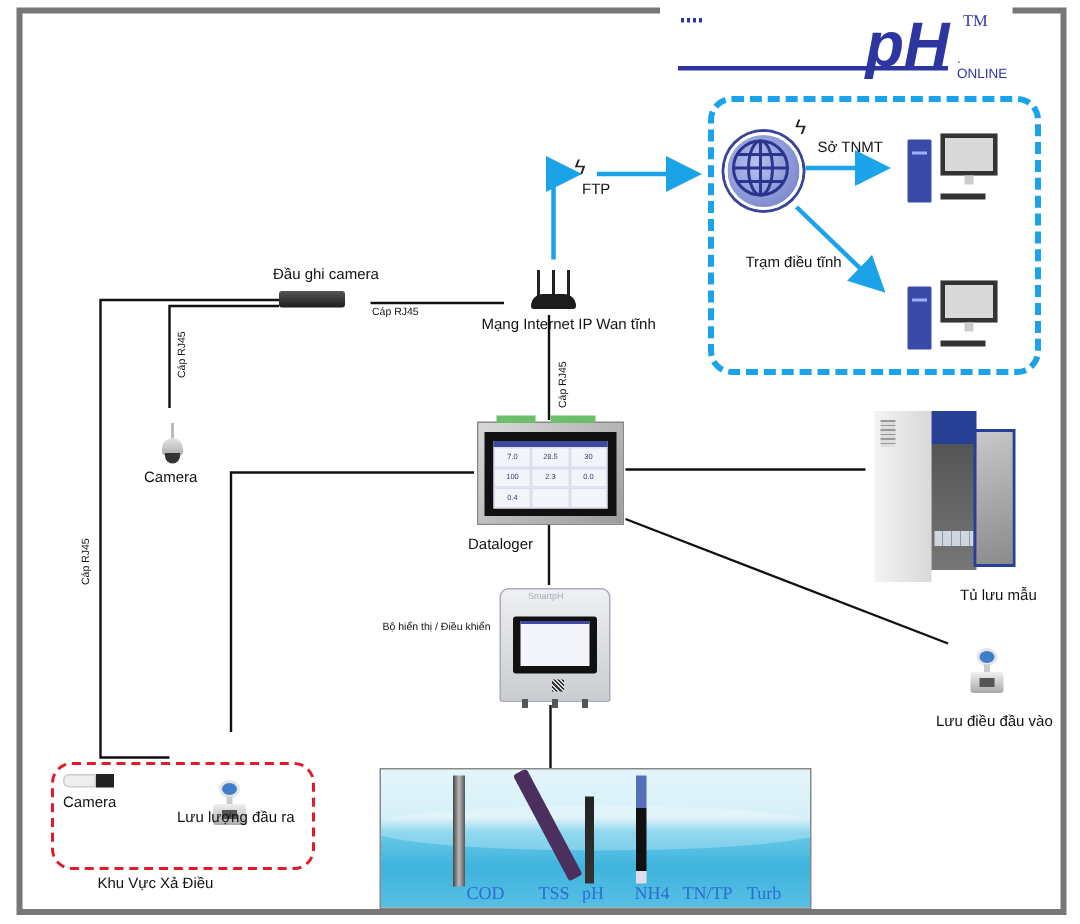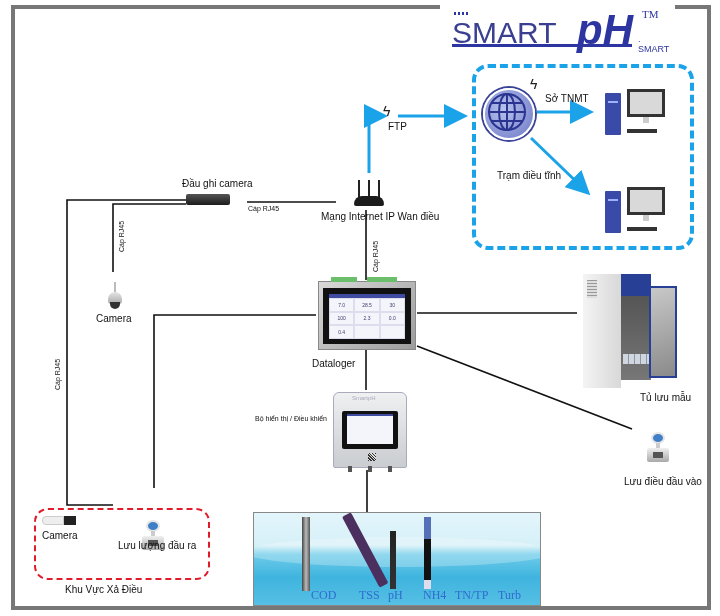--- a/index.html
+++ b/index.html
@@ -74,24 +74,23 @@
   .bolt { position: absolute; font-size: 14px; color: #222; }
 </style>
 </head>
 <body>
 
 <div class="frame"></div>
 <div class="frame-cover"></div>
 
 <div class="logo">
   <div class="dash1"></div>
-  <span class="smart">SMART</span>
   <span class="ph">pH</span>
   <span class="tm">TM</span>
-  <span class="online">. SMART</span>
+  <span class="online">. ONLINE</span>
   <div class="bar"></div>
 </div>
 
 <svg class="wires" width="720" height="616">
   <defs>
     <marker id="arrowBlue" markerWidth="8" markerHeight="8" refX="6" refY="4" orient="auto">
       <path d="M0,0 L8,4 L0,8 z" fill="#1aa3e8"></path>
     </marker>
   </defs>
 
@@ -144,21 +143,21 @@
 <span class="lbl" style="left:182px;top:178px">Đầu ghi camera</span>
 <div class="dvr"></div>
 <span class="lbl small" style="left:248px;top:205px">Cáp RJ45</span>
 
 <div class="router">
   <div class="ant" style="left:6px"></div>
     <div class="ant" style="left:16px"></div>
     <div class="ant" style="left:26px"></div>
   <div class="body"></div>
 </div>
-<span class="lbl" style="left:321px;top:211px">Mạng Internet IP Wan điều</span>
+<span class="lbl" style="left:321px;top:211px">Mạng Internet IP Wan tĩnh</span>
 <span class="lbl small vert" style="left:372px;top:272px">Cáp RJ45</span>
 
 <span class="lbl small vert" style="left:118px;top:252px">Cáp RJ45</span>
 <div class="dome">
   <div class="pole"></div>
     <div class="head"></div>
     <div class="lens"></div>
 </div>
 <span class="lbl" style="left:96px;top:313px">Camera</span>
 

